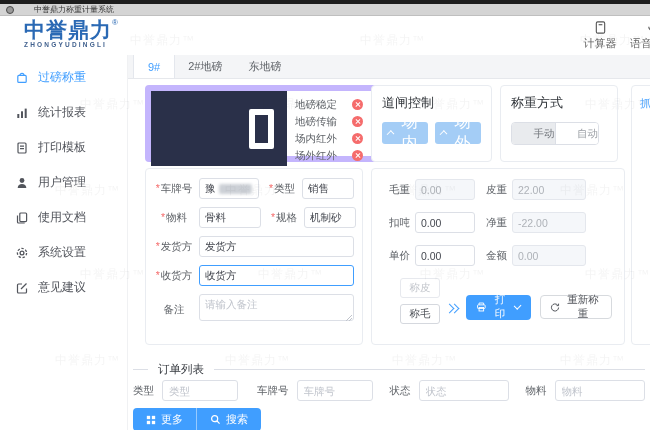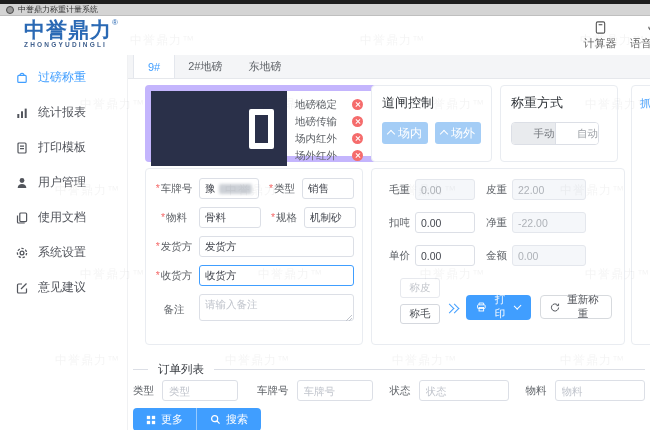--- a/index.html
+++ b/index.html
@@ -3,21 +3,21 @@
 <meta charset="utf-8">
 <style>
   html,body{margin:0;padding:0}
   body{
     width:650px;height:430px;position:relative;overflow:hidden;background:#fff;
     font-family:"Liberation Sans","DejaVu Sans",sans-serif;-webkit-font-smoothing:antialiased;
   }
   
   .top-strip{position:absolute;left:0;top:0;width:650px;height:4px;background:#1d1d1d}
   .titlebar{position:absolute;left:0;top:4px;width:650px;height:12px;background:#d4d4d4;
-    display:flex;align-items:center;gap:4px;padding-left:6px;box-sizing:border-box;border-bottom:1px solid #bfbfbf}
+    display:flex;align-items:center;gap:20px;padding-left:6px;box-sizing:border-box;border-bottom:1px solid #bfbfbf}
   .win-icon{width:8px;height:8px;border-radius:50%;border:1.4px solid #4a4a4a;box-sizing:border-box;background:#9a9a9a}
   .titlebar-text{font-size:8px;color:#333;line-height:1}
   
   .header{position:absolute;left:0;top:16px;width:650px;height:39px;background:#fff}
   .logo{position:absolute;left:24px;top:3px;line-height:1}
   .logo-main{font-size:21px;font-weight:bold;color:#2a69b4;letter-spacing:1px;font-style:normal}
   .logo-reg{font-size:8px;color:#2a69b4;vertical-align:top}
   .logo-sub{display:block;font-size:6.5px;font-weight:bold;color:#41618e;letter-spacing:2.2px;margin-top:2px}
   .tool{position:absolute;top:5px;width:44px;text-align:center;color:#555;cursor:pointer}
   .tool svg{display:block;margin:0 auto}
@@ -42,21 +42,21 @@
   .status-col{position:absolute;left:144px;top:5px}
   .status-row{display:flex;align-items:center;height:17px}
   .status-label{font-size:10.5px;color:#5f6368;width:48px}
   .circle-x{width:11px;height:11px;border-radius:50%;background:#f56c6c;position:relative;margin-left:9px;flex:none}
   .circle-x::before,.circle-x::after{content:"";position:absolute;left:2.6px;top:4.9px;width:5.8px;height:1.2px;background:#fff}
   .circle-x::before{transform:rotate(45deg)}
   .circle-x::after{transform:rotate(-45deg)}
   
   .gate-panel{left:243px;top:6px;width:121px;height:77px;padding:8px 10px}
   .gate-btns{display:flex;gap:7px;margin-top:10px}
-  .gate-btn{width:50px;height:22px;background:#a4cdf6;border:none;border-radius:3px;color:#fff;font-size:12px;
+  .gate-btn{width:50px;height:22px;background:#a4cdf6;border:none;border-radius:3px;color:#fff;font-size:16px;
     display:flex;align-items:center;justify-content:center;gap:4px;cursor:pointer;font-family:inherit}
   .chev-up{width:5px;height:5px;border-left:1.4px solid #fff;border-top:1.4px solid #fff;transform:rotate(45deg);margin-top:2px}
   
   .mode-panel{left:372px;top:6px;width:118px;height:77px;padding:8px 10px}
   .segmented{display:flex;width:88px;height:23px;border:1px solid #dcdfe6;border-radius:4px;overflow:hidden;margin-top:10px;box-sizing:border-box}
   .seg-opt{flex:1;display:flex;align-items:center;justify-content:flex-end;font-size:10.5px;cursor:pointer;background:#fff;color:#9ca0a6}
   .seg-opt.sel{background:#e9ebee;color:#74787e}
   .seg-opt + .seg-opt{border-left:1px solid #dcdfe6}
   
   .capture-panel{left:503px;top:6px;width:42px;height:260px;padding:7px 8px}

